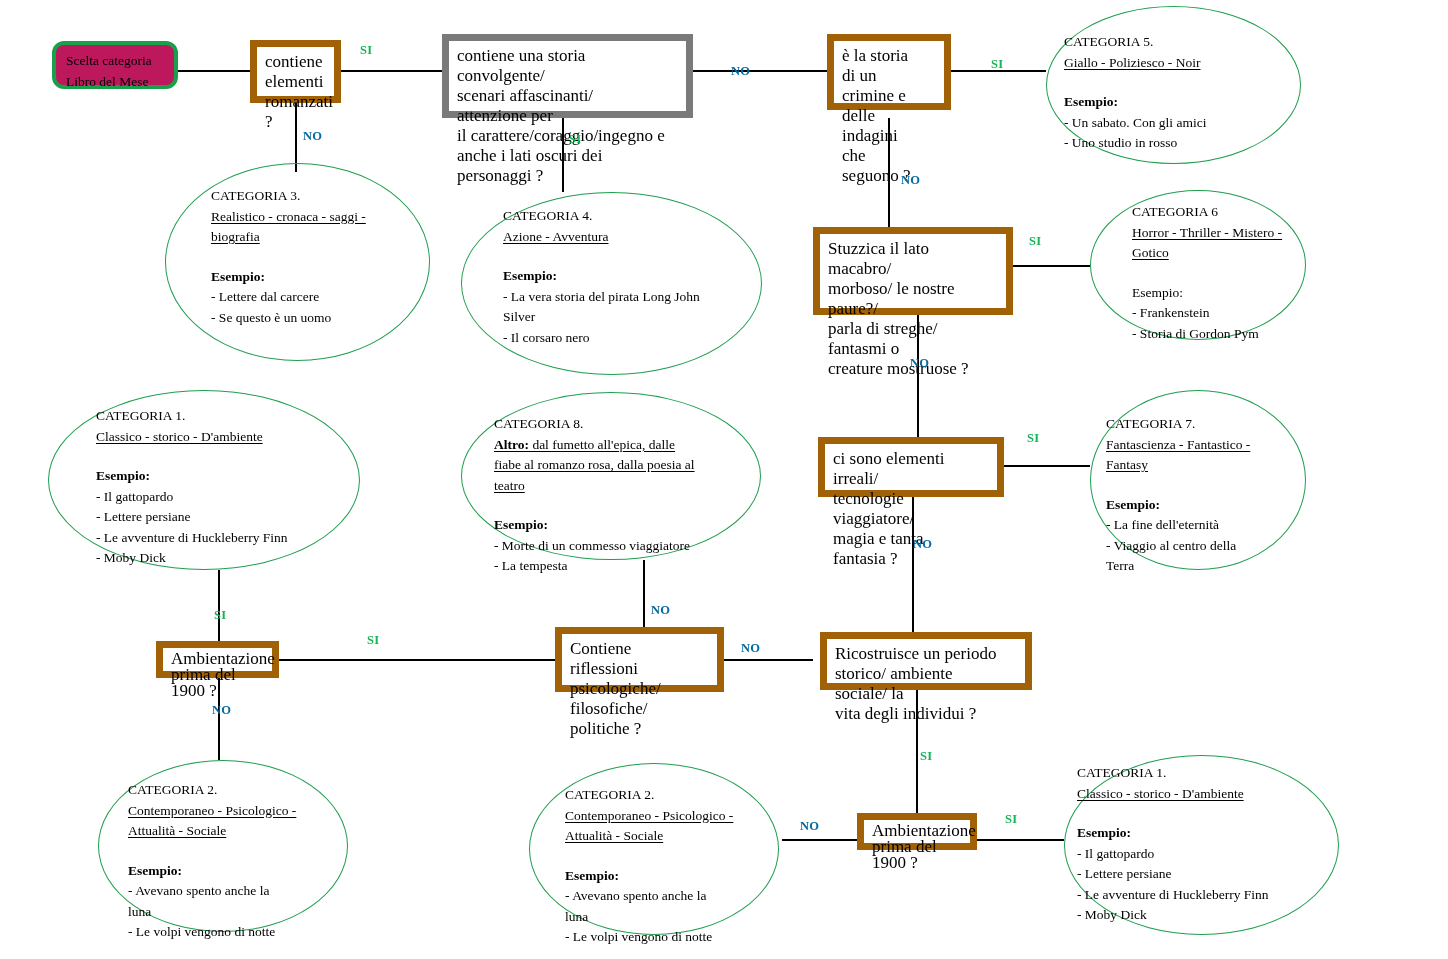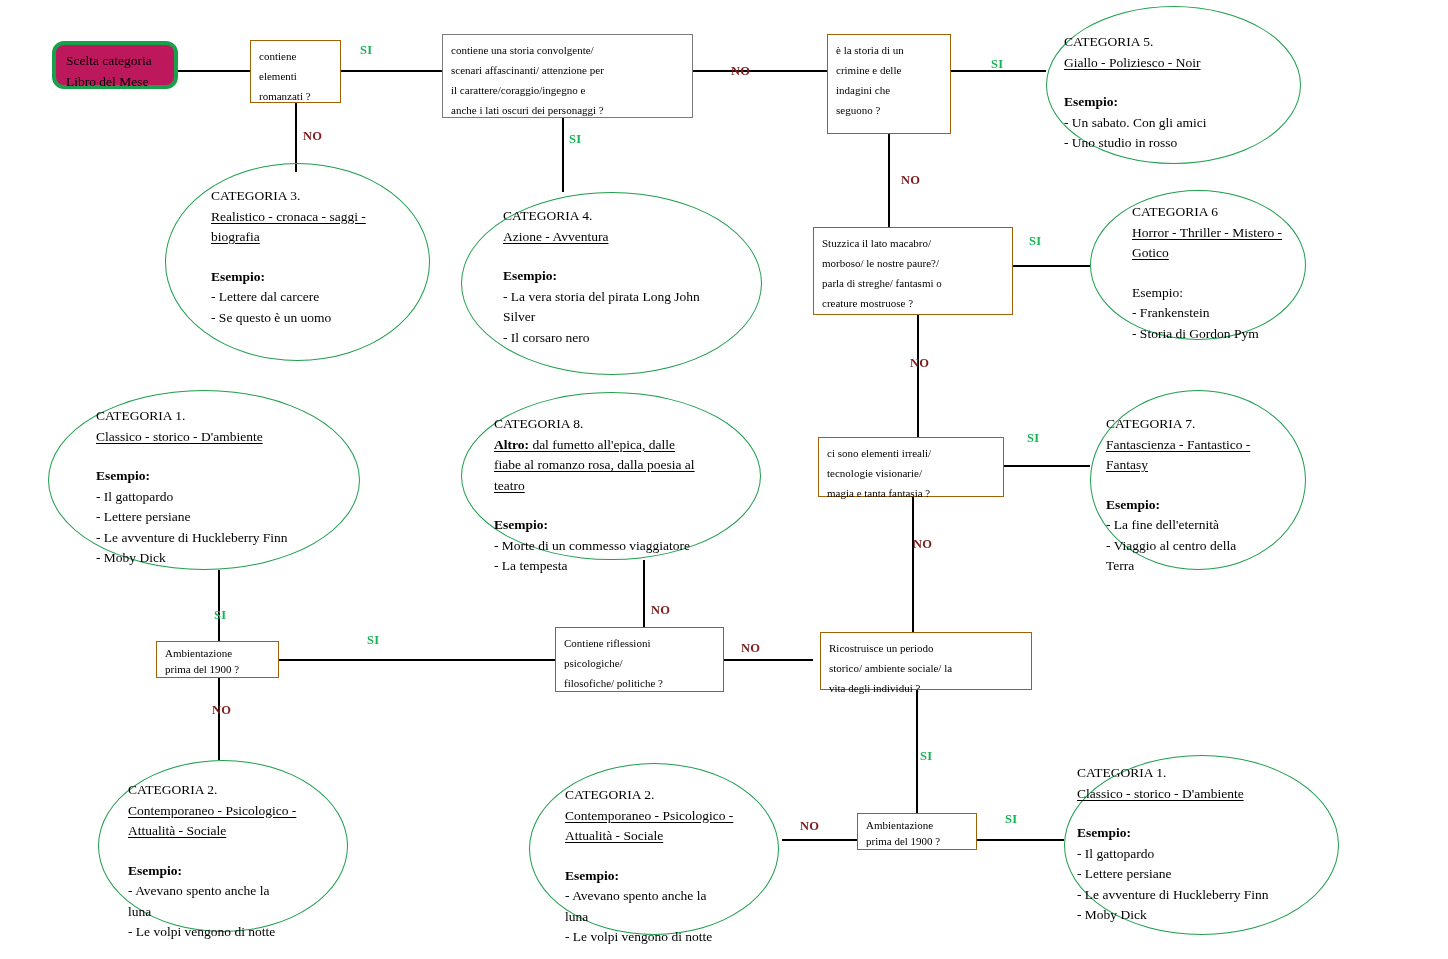--- a/index.html
+++ b/index.html
@@ -22,23 +22,23 @@
   #wires {
     position: absolute;
     left: 0; top: 0;
     width: 1448px; height: 959px;
     pointer-events: none;
   }
   
   .node-box {
     position: absolute;
     box-sizing: border-box;
-    border: 1px solid #a16207;
+    border: 7px solid #a16207;
     background: #ffffff;
-    font-size: 11px;
+    font-size: 17px;
     line-height: 20px;
     padding: 5px 20px 5px 8px;
   }
   .node-box.gray { border-color: #7a7a7a; }
 
   .start-node {
     position: absolute;
     box-sizing: border-box;
     border: 4px solid #19a04a;
     border-radius: 12px;
@@ -78,21 +78,21 @@
 
   
   .edge-label {
     position: absolute;
     font-size: 12.5px;
     font-weight: bold;
     font-family: "Liberation Serif", "DejaVu Serif", serif;
     letter-spacing: 0.2px;
   }
   .edge-label.si { color: #16b356; }
-  .edge-label.no { color: #7f1d1d; }
+  .edge-label.no { color: #0369a1; }
 </style>
 </head>
 <body>
 
 <div id="canvas">
 
   <svg id="wires" viewBox="0 0 1448 959">
     <g stroke="#000000" stroke-width="1.6" fill="none" shape-rendering="crispEdges">
 
       <line x1="178" y1="71" x2="250" y2="71"></line>
@@ -146,37 +146,37 @@
     <span>romanzati ?</span>
   </div>
 
   <div class="node-box gray" style="left:442px; top:34px; width:251px; height:84px;">
     <span>contiene una storia convolgente/</span><br>
     <span>scenari affascinanti/ attenzione per</span><br>
     <span>il carattere/coraggio/ingegno e</span><br>
     <span>anche i lati oscuri dei personaggi ?</span>
   </div>
 
-  <div class="node-box" style="left:827px; top:34px; width:124px; height:100px;">
+  <div class="node-box" style="left:827px; top:34px; width:124px; height:76px;">
     <span>è la storia di un</span><br>
     <span>crimine e delle</span><br>
     <span>indagini che</span><br>
     <span>seguono ?</span>
   </div>
 
   <div class="node-box" style="left:813px; top:227px; width:200px; height:88px;">
     <span>Stuzzica il lato macabro/</span><br>
     <span>morboso/ le nostre paure?/</span><br>
     <span>parla di streghe/ fantasmi o</span><br>
     <span>creature mostruose ?</span>
   </div>
 
   <div class="node-box" style="left:818px; top:437px; width:186px; height:60px;">
     <span>ci sono elementi irreali/</span><br>
-    <span>tecnologie visionarie/</span><br>
+    <span>tecnologie viaggiatore/</span><br>
     <span>magia e tanta fantasia ?</span>
   </div>
 
   <div class="node-box" style="left:156px; top:641px; width:123px; height:37px; line-height:16px; padding-top:3px;">
     <span>Ambientazione</span><br>
     <span>prima del 1900 ?</span>
   </div>
 
   <div class="node-box" style="left:555px; top:627px; width:169px; height:65px;">
     <span>Contiene riflessioni</span><br>

